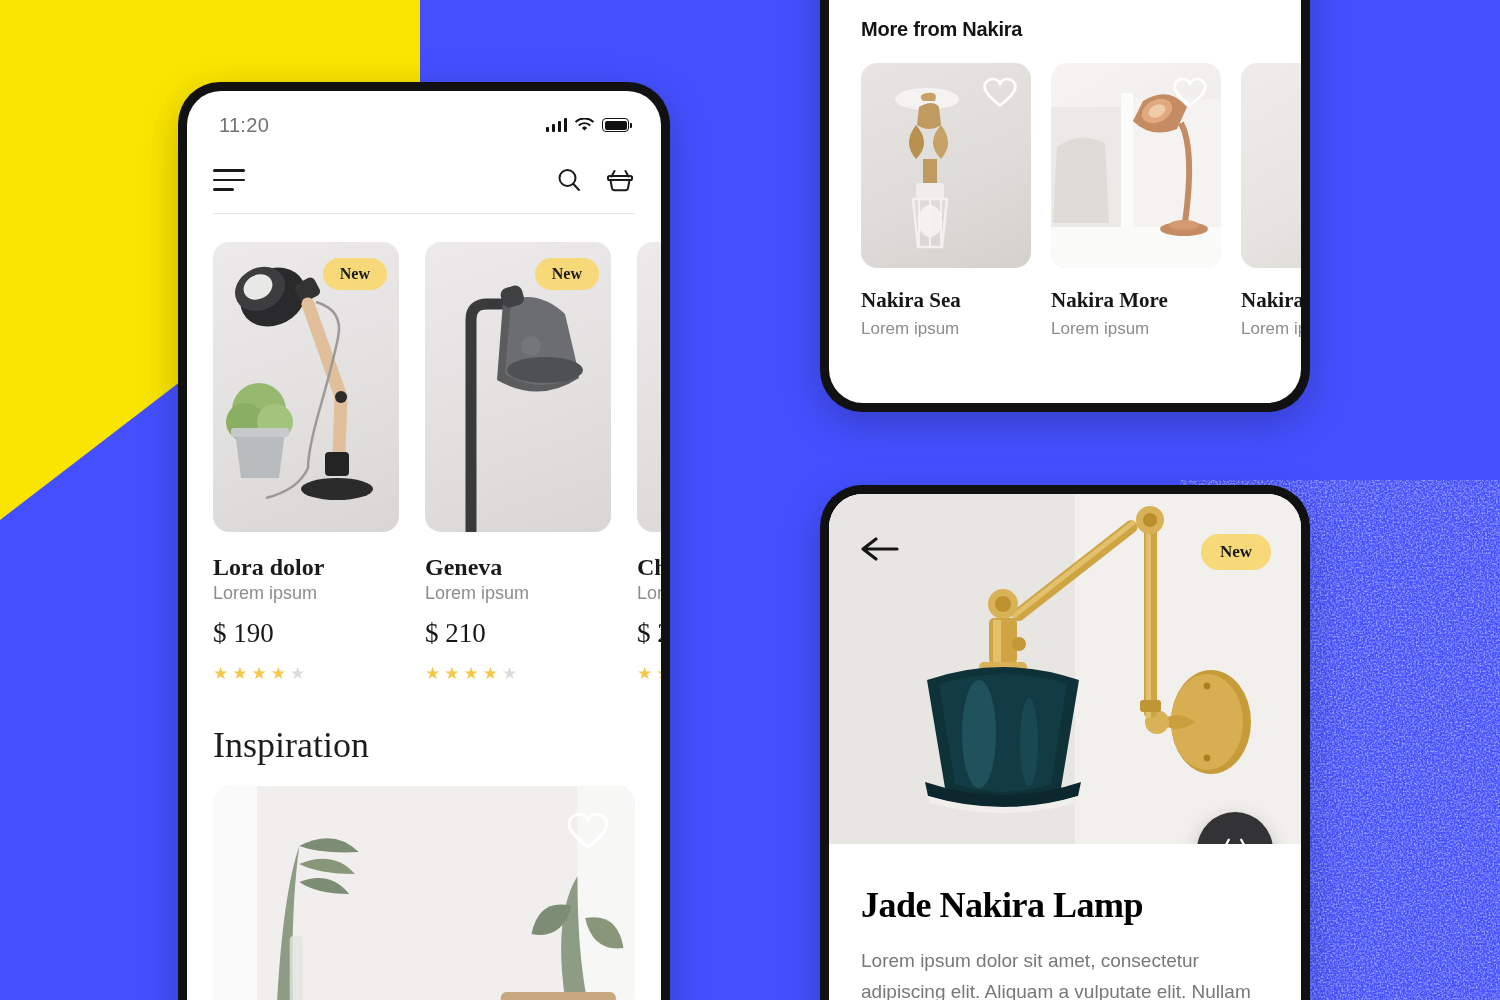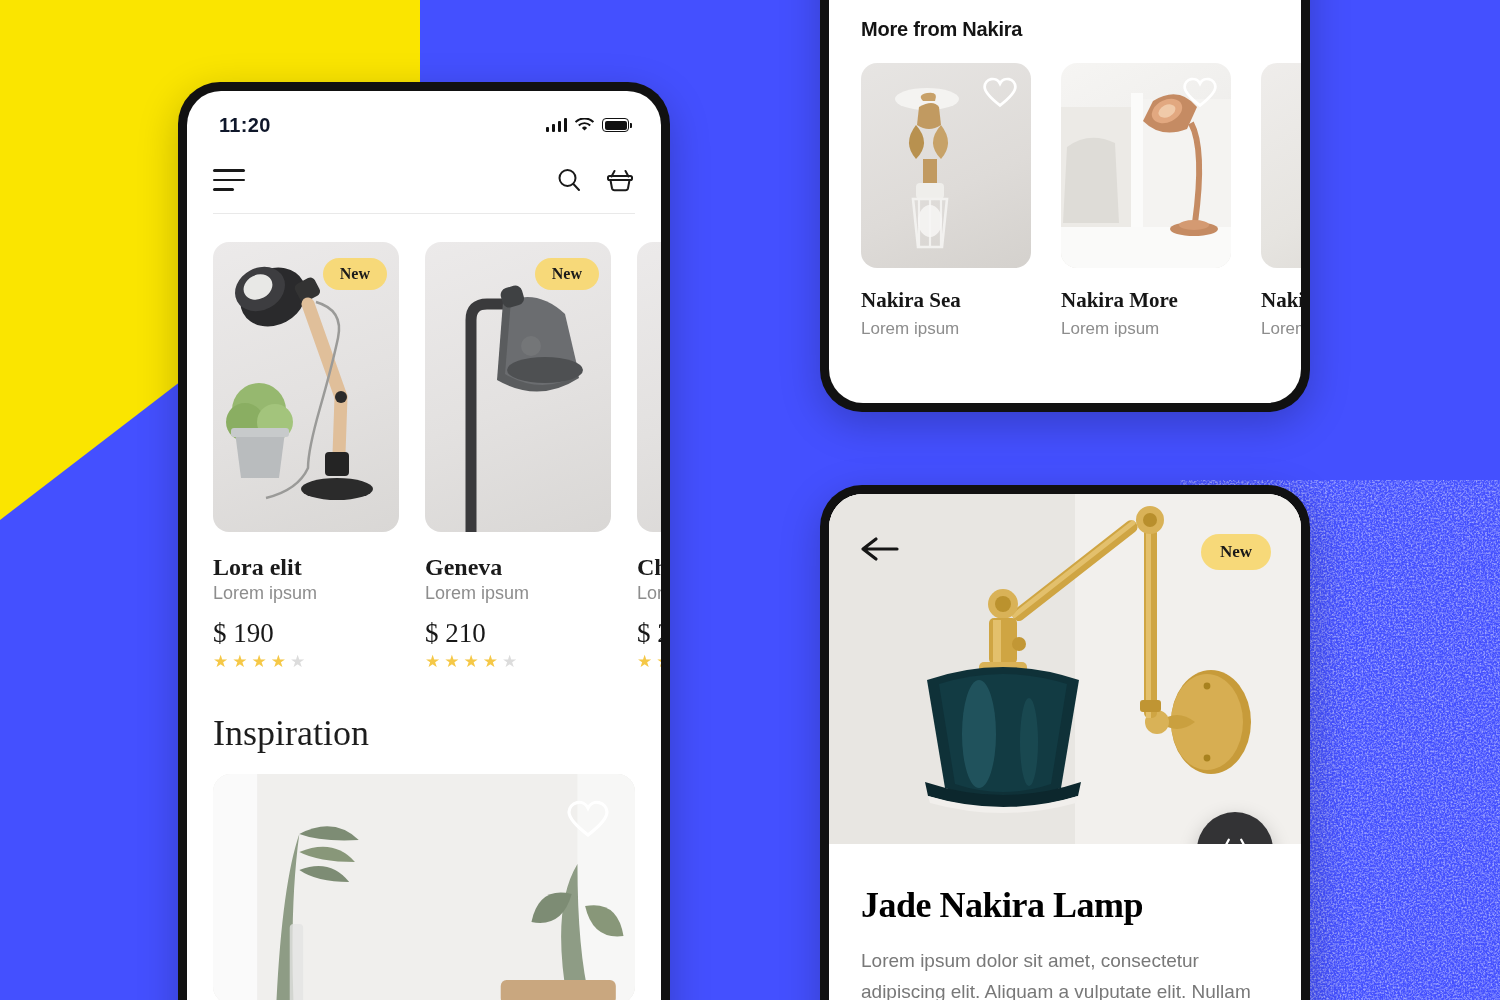--- a/index.html
+++ b/index.html
@@ -44,21 +44,21 @@
   
   #phone-more { left:820px; top:-180px; width:490px; height:592px; }
   
   #phone-detail { left:820px; top:485px; width:490px; height:640px; }
 
   
   .statusbar {
     height:56px; display:flex; align-items:center;
     justify-content:space-between; padding:12px 32px 0 32px;
   }
-  .status-time { font-size:20px; font-weight:700; color:#0f172a; letter-spacing:.3px; }
+  .status-time { font-size:20px; font-weight:400; color:#737373; letter-spacing:.3px; }
   .status-icons { display:flex; align-items:center; gap:8px; }
   .sig { display:flex; align-items:flex-end; gap:2.5px; height:14px; }
   .sig i { display:block; width:3.5px; background:#111; border-radius:1px; }
   .sig i:nth-child(1){height:5px}.sig i:nth-child(2){height:8px}
   .sig i:nth-child(3){height:11px}.sig i:nth-child(4){height:14px}
   .batt {
     width:27px; height:14px; border:1.8px solid #111; border-radius:4px;
     position:relative; padding:1.5px;
   }
   .batt::after {
@@ -105,21 +105,21 @@
     font-size:16px; padding:7px 17px; border-radius:20px;
     z-index:3;
   }
   .prod-name {
     font-family:"Liberation Serif", serif; font-weight:700;
     font-size:24px; color:#1a1a1a; margin:22px 0 2px 0; white-space:nowrap;
   }
   .prod-sub { font-size:18px; color:#8d8d8d; margin-bottom:14px; }
   .prod-price {
     font-family:"Liberation Serif", serif; font-size:27px;
-    color:#181818; margin-bottom:4px; white-space:nowrap;
+    color:#181818; margin-bottom:16px; white-space:nowrap;
   }
   .stars { display:flex; gap:4px; }
   .stars span { font-size:17px; color:#F5C847; line-height:1; }
   .stars span.off { color:#dcdcdc; }
 
   h2.sec-title {
     font-family:"Liberation Serif", serif;
     font-size:36px; font-weight:400; color:#1d1d1d;
     margin:42px 0 20px 0;
   }
@@ -128,21 +128,21 @@
     position:relative; overflow:hidden;
     background:linear-gradient(150deg,#f3f3f1 0%, #e9e9e6 50%, #dededa 100%);
   }
 
   
   .more-body { padding:0 32px; height:100%; display:flex; flex-direction:column; justify-content:flex-end; padding-bottom:64px;}
   h2.more-title {
     font-size:20px; font-weight:700; color:#141414;
     letter-spacing:-.2px; margin-bottom:22px;
   }
-  .more-rail { display:flex; gap:30px; }
+  .more-rail { display:flex; gap:20px; }
   .more-card { flex:0 0 170px; }
   .more-img {
     width:170px; height:205px; border-radius:16px;
     position:relative; overflow:hidden;
     background:linear-gradient(155deg,#e7e5e3 0%, #dedbd8 60%, #d4d1cd 100%);
   }
   .heart { position:absolute; top:14px; right:14px; z-index:3; }
   .more-name {
     font-family:"Liberation Serif", serif; font-weight:700;
     font-size:21px; color:#161616; margin:20px 0 6px 0; white-space:nowrap;
@@ -266,21 +266,21 @@
               <rect x="112" y="210" width="24" height="24" rx="4" fill="#242424"></rect>
               <ellipse cx="124" cy="247" rx="36" ry="11" fill="#2b2b2b"></ellipse>
               <path d="M103 60 q28 8 22 36 t-18 70 t-12 60 q-10 22 -42 30" stroke="#9a9a98" stroke-width="2.5" fill="none"></path>
               <circle cx="46" cy="168" r="27" fill="#96b86f"></circle>
               <circle cx="32" cy="180" r="19" fill="#8aae62"></circle>
               <circle cx="62" cy="180" r="18" fill="#a3c47c"></circle>
               <path d="M22 190 h50 l-6 46 h-38 z" fill="#b9bcbe"></path>
               <rect x="18" y="186" width="58" height="9" rx="3" fill="#c7cacb"></rect>
             </svg>
           </div>
-          <div class="prod-name">Lora elit</div>
+          <div class="prod-name">Lora dolor</div>
           <div class="prod-sub">Lorem ipsum</div>
           <div class="prod-price">$ 190</div>
           <div class="stars">
               <span>★</span>
               <span>★</span>
               <span>★</span>
               <span>★</span>
               <span class="off">★</span>
             </div>
         </div>

